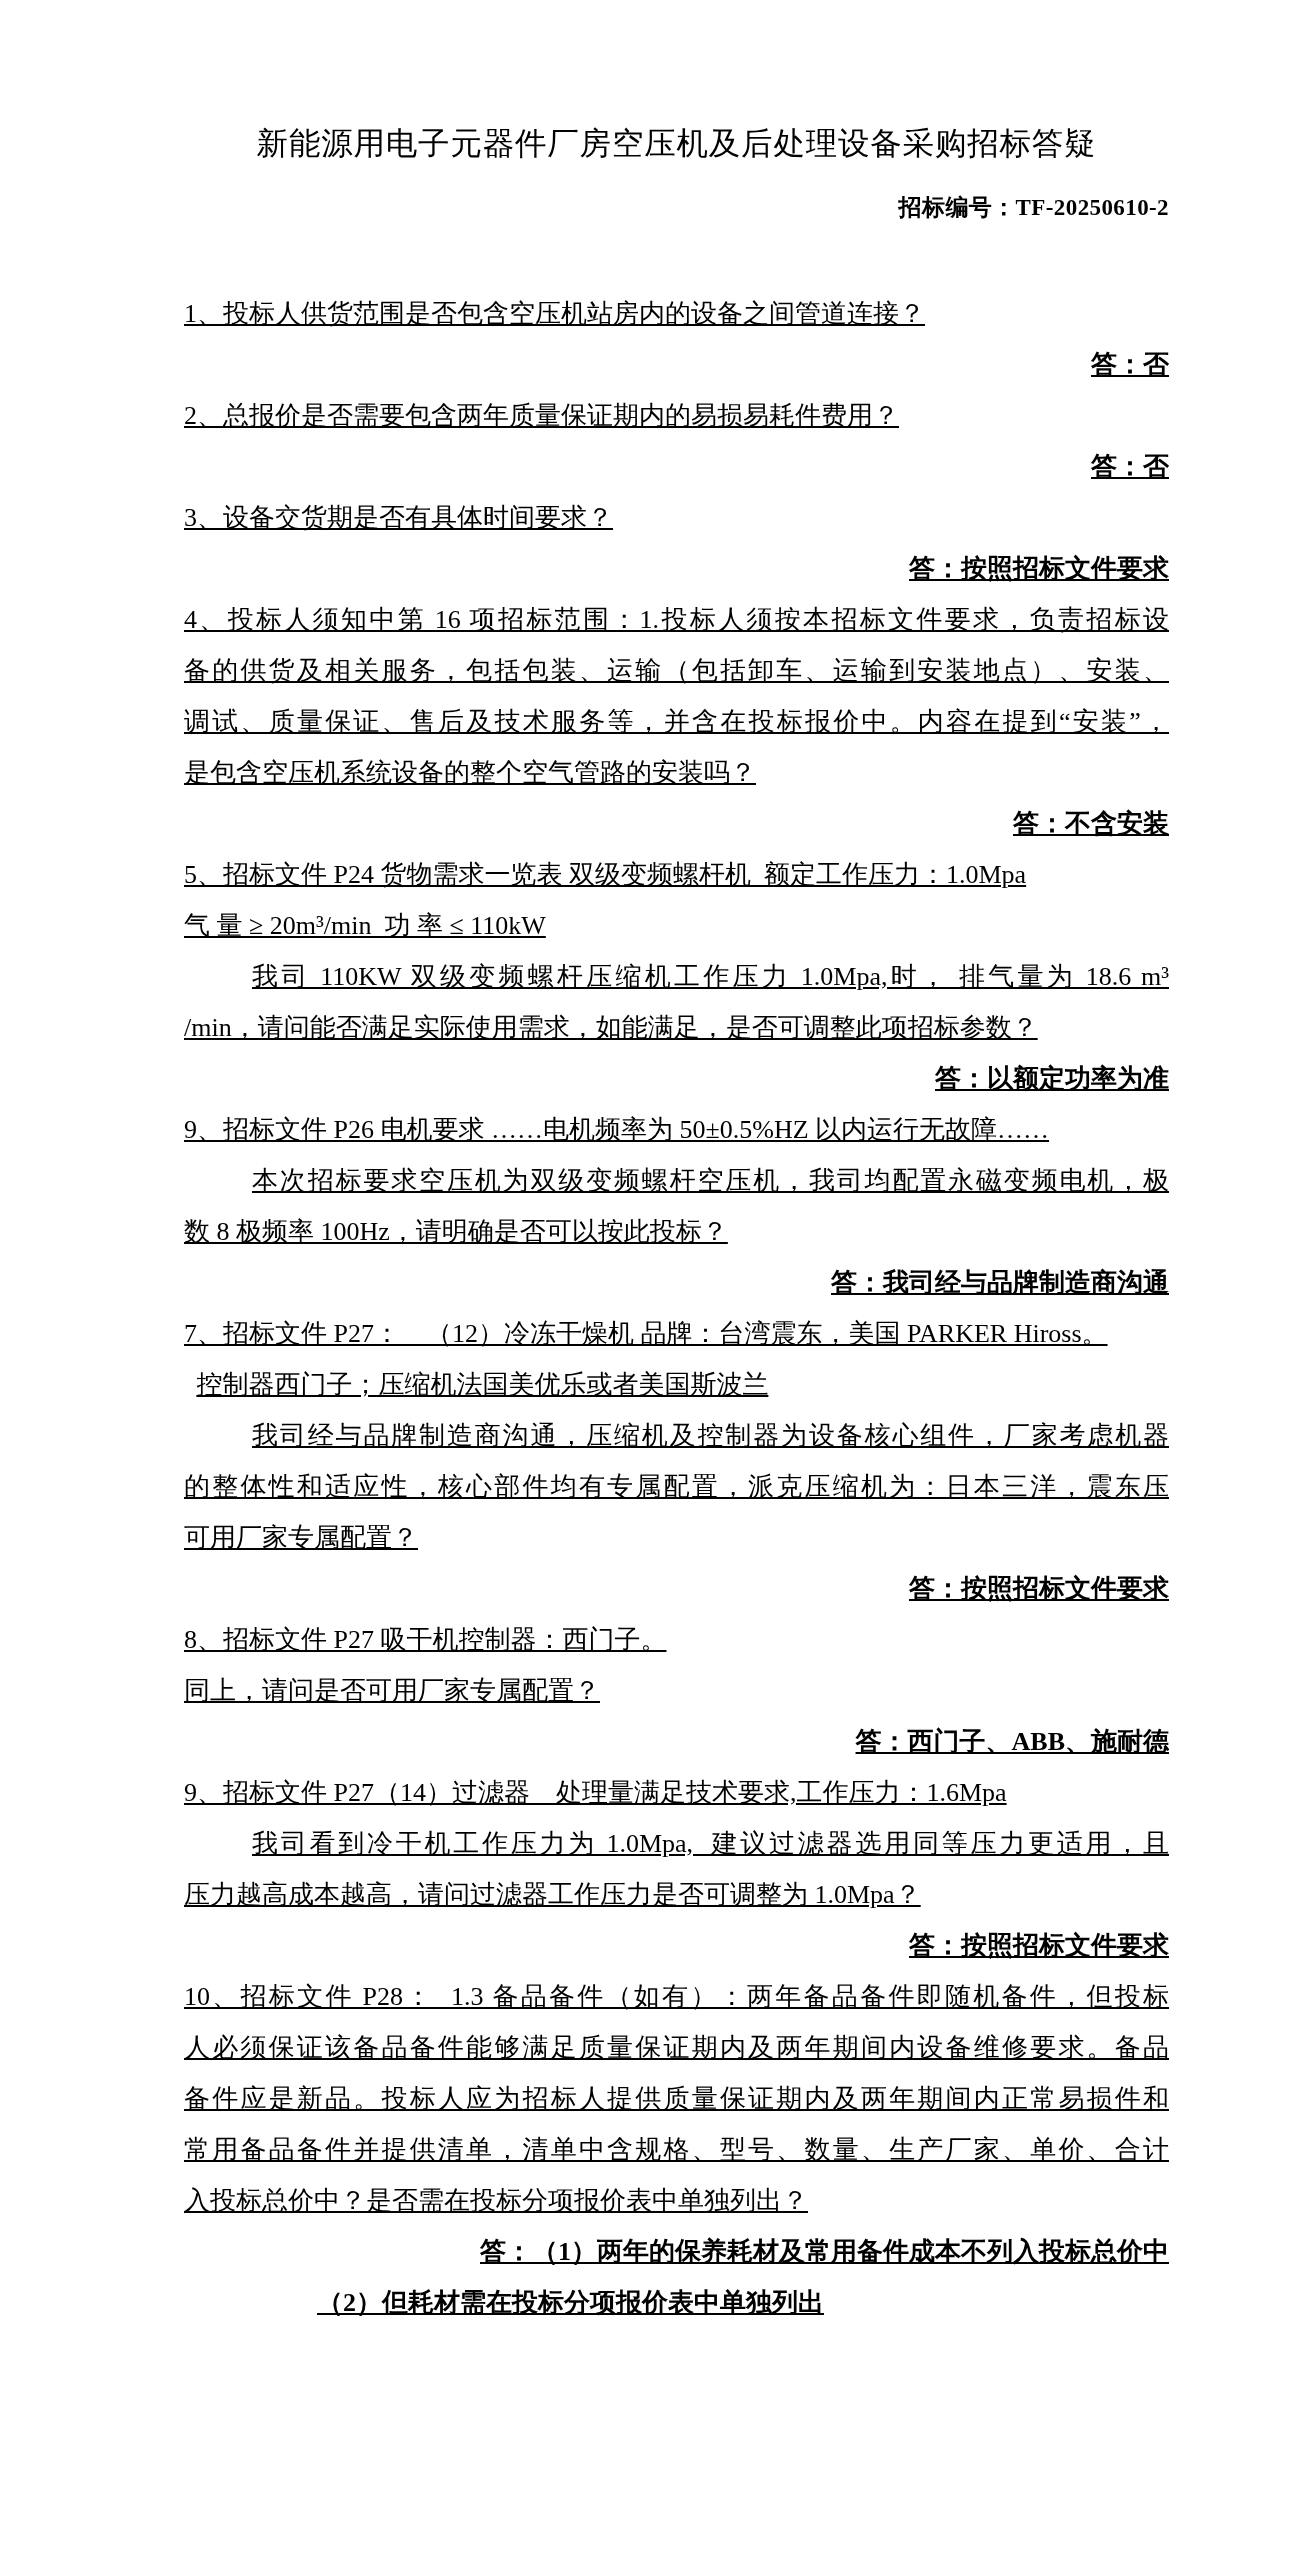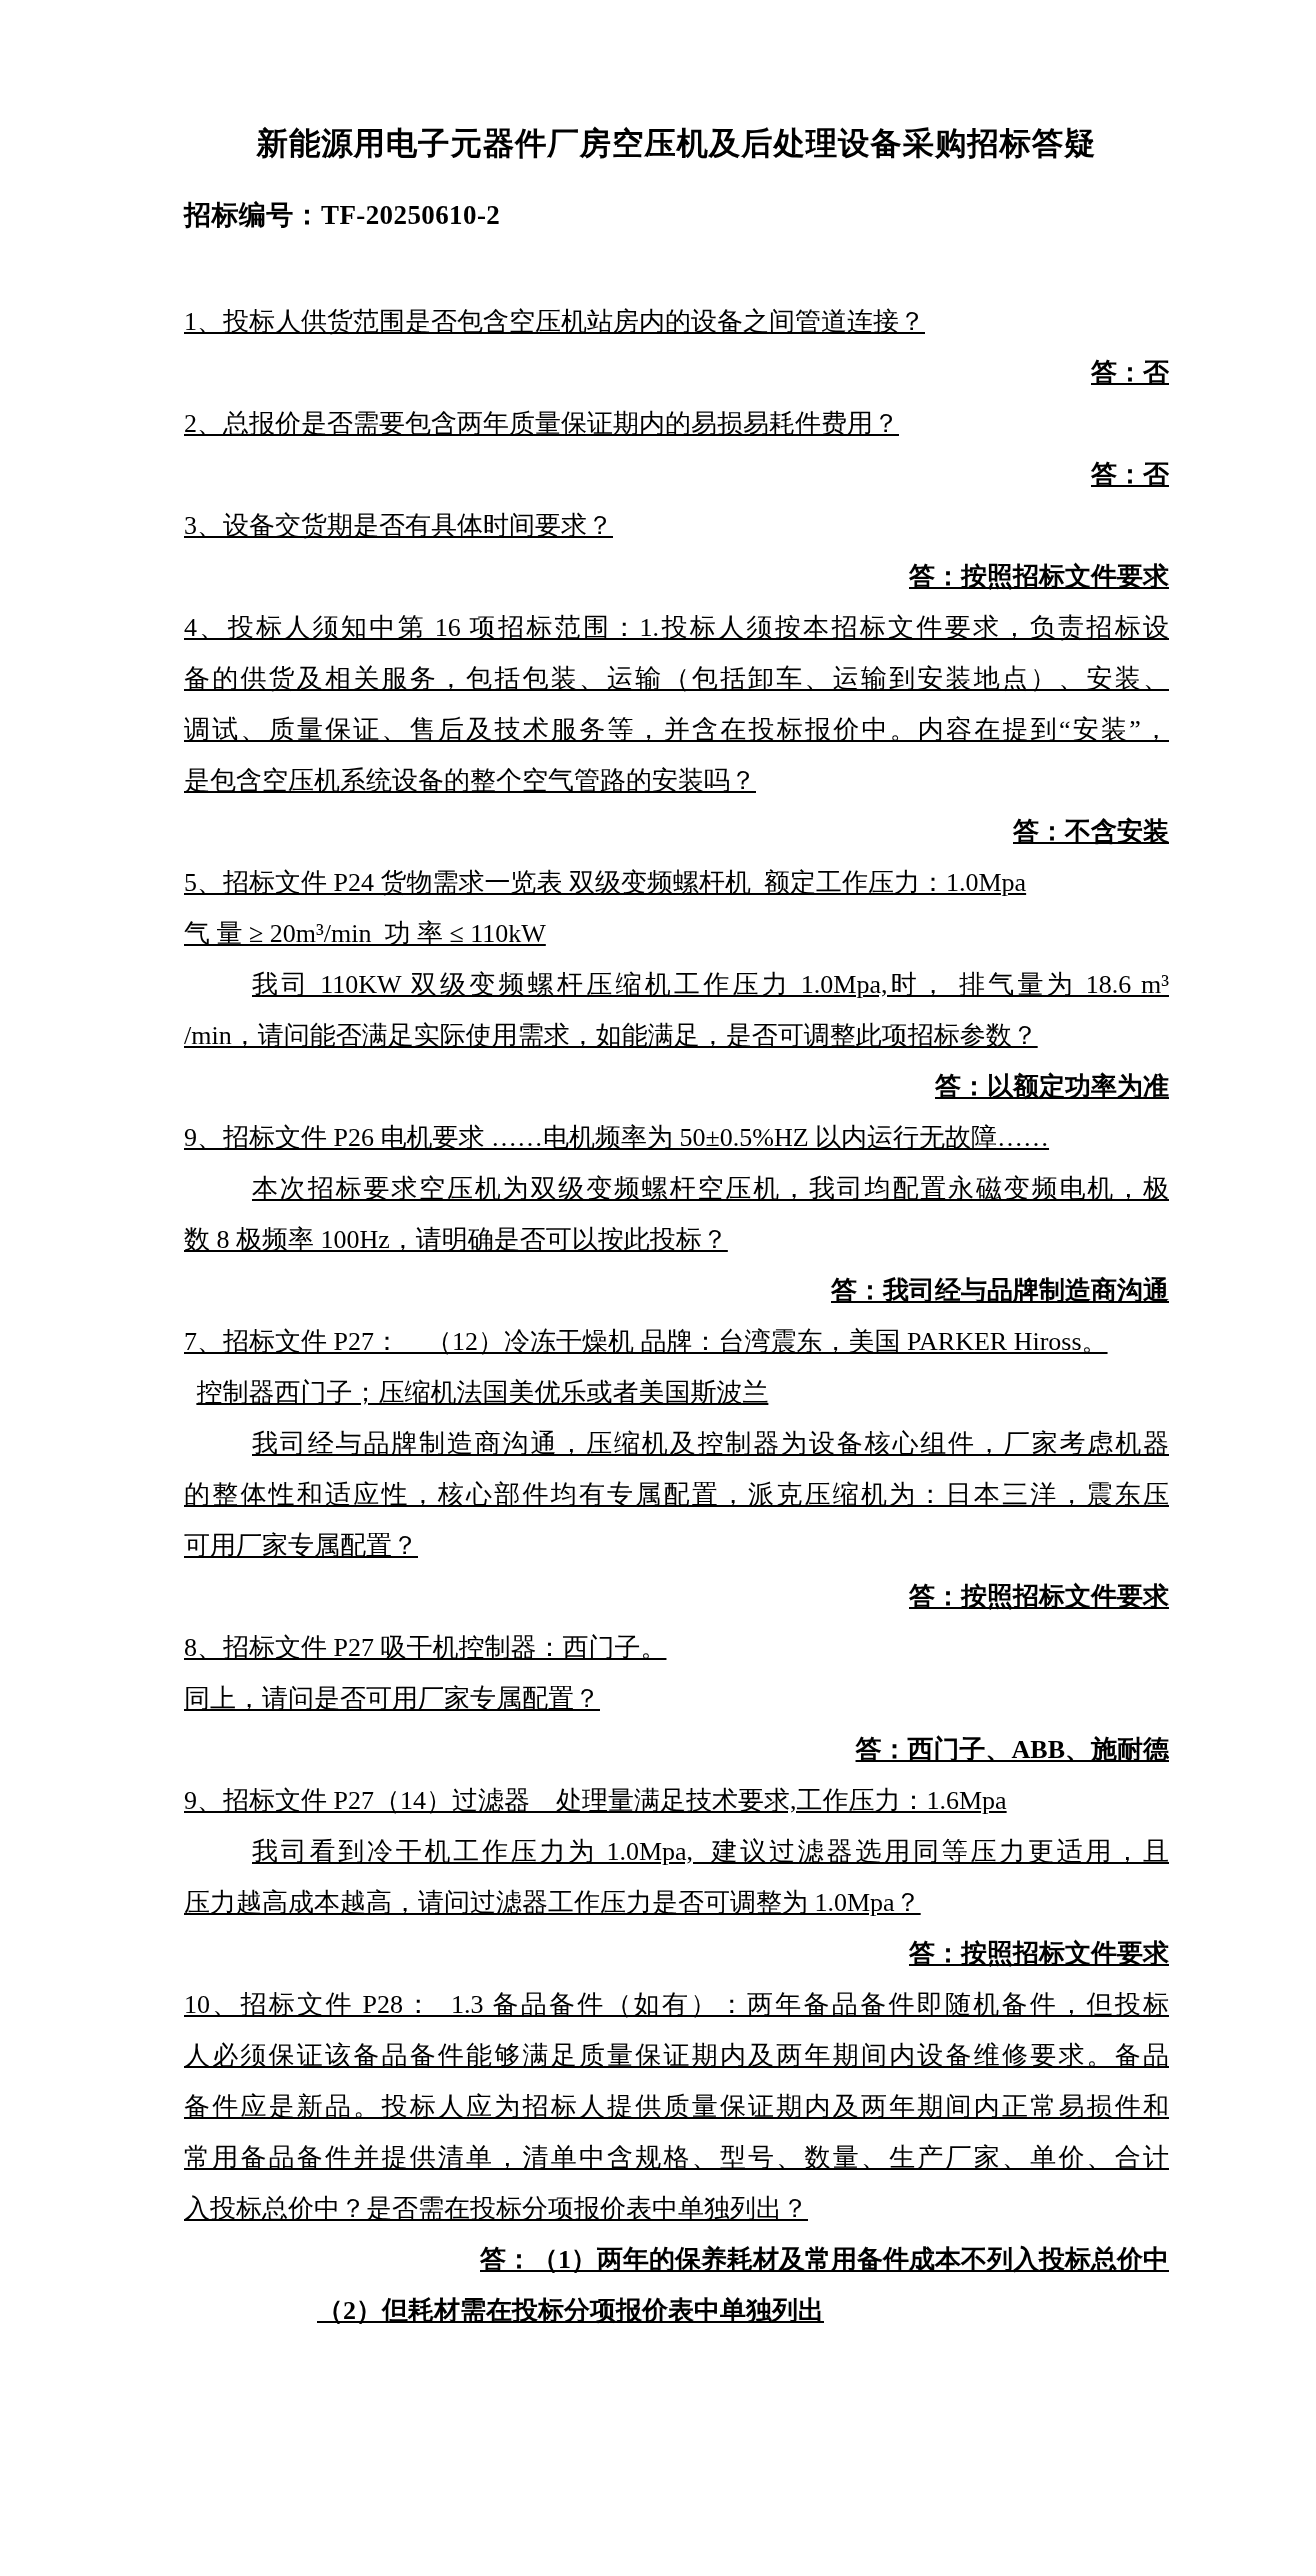--- a/index.html
+++ b/index.html
@@ -14,28 +14,28 @@
   }
   .content{
     padding:0 147px 0 184px;
     box-sizing:border-box;
   }
   .doc-title{
     margin:0;
     padding-top:124px;
     text-align:center;
     font-size:31.5px;
-    font-weight:bold;
+    font-weight:normal;
     line-height:40px;
     letter-spacing:0.8px;
   }
   .doc-subtitle{
-    margin:35px 0 0 0;
-    text-align:left;
-    font-size:27px;
+    margin:27px 0 0 0;
+    text-align:right;
+    font-size:23px;
     font-weight:bold;
     line-height:33px;
     letter-spacing:0.4px;
   }
   .qa-list{
     margin-top:64px;
   }
   .line{
     font-size:26px;
     line-height:51px;

